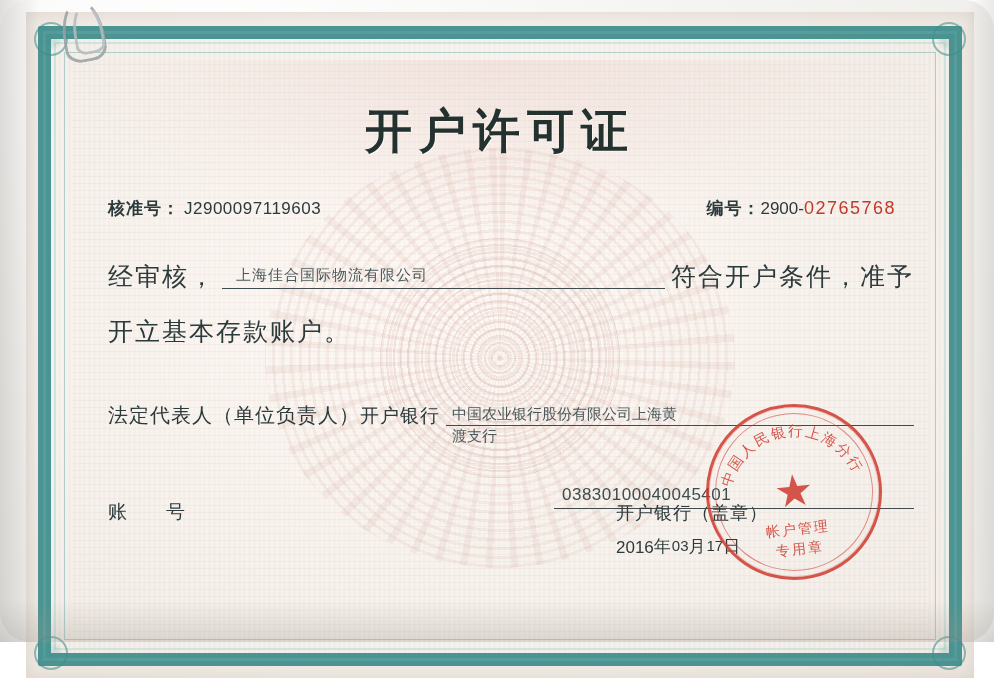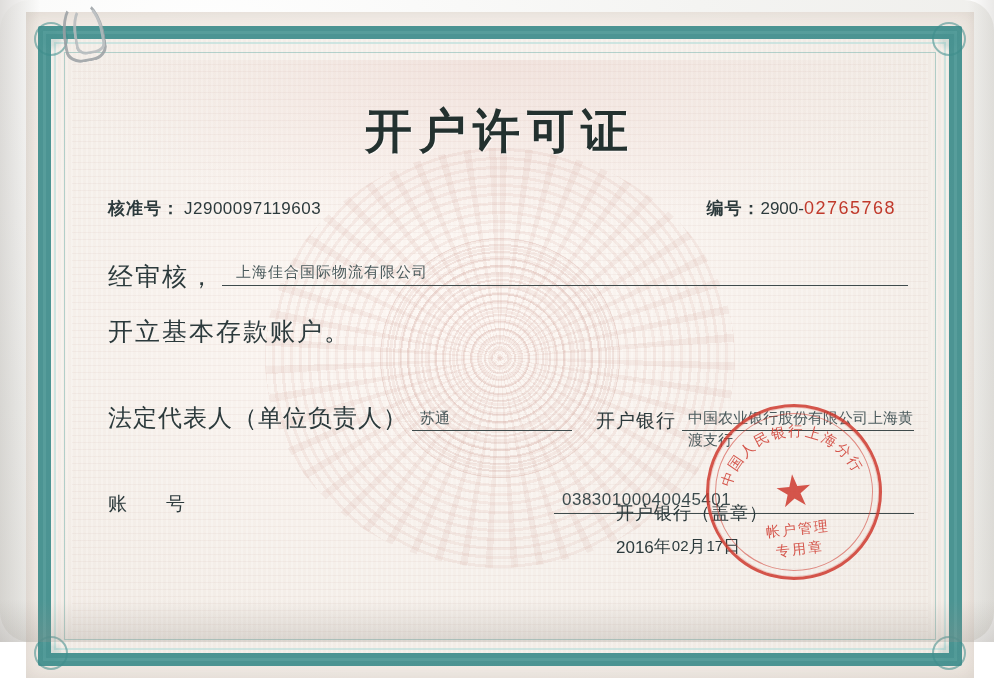--- a/index.html
+++ b/index.html
@@ -143,21 +143,21 @@
   .serial { white-space:nowrap; }
   .serial .lbl { font-weight:bold; letter-spacing:1px; }
   .serial .pre { font-family:"Liberation Sans", sans-serif; }
   .serial .red {
     color:#c0392b; font-family:"Liberation Sans", sans-serif;
     letter-spacing:1.5px; font-size:18px;
   }
 
   .para1 {
     margin-top:40px; padding-left:22px;
-    display:flex; align-items:flex-start;
+    display:flex; align-items:flex-end;
     font-size:25px; letter-spacing:2px;
   }
   .para1 .lead { white-space:nowrap; }
   .blank-fill {
     position:relative;
     flex:1;
     border-bottom:1.6px solid #3f4b4c;
     margin:0 6px 4px 6px;
     height:26px;
   }
@@ -173,49 +173,49 @@
   .para2 {
     margin-top:22px; padding-left:22px;
     font-size:25px; letter-spacing:2px;
   }
 
   
   .row-rep {
     margin-top:54px; padding-left:22px;
     display:flex; align-items:flex-end;
   }
-  .rep-label { font-size:24px; letter-spacing:1px; white-space:nowrap; }
+  .rep-label { font-size:20px; letter-spacing:1px; white-space:nowrap; }
   .rep-line {
     position:relative; width:160px; height:24px;
     border-bottom:1.6px solid #3f4b4c; margin:0 24px 3px 4px;
   }
   .rep-line .handwrite {
     position:absolute; left:8px; bottom:2px; font-size:15px;
     font-family:"DejaVu Sans", sans-serif; color:#4a5a5c;
   }
   .bank-label { font-size:19px; letter-spacing:1px; white-space:nowrap; }
   .bank-line {
     position:relative; flex:1; height:24px;
     border-bottom:1.6px solid #3f4b4c; margin:0 0 3px 6px;
   }
   .bank-line .handwrite {
     position:absolute; left:6px; bottom:3px; font-size:15px; line-height:17px;
-    font-family:Liberation Serif, serif; color:#4a5a5c; white-space:nowrap;
+    font-family:Liberation Sans, sans-serif; color:#4a5a5c; white-space:nowrap;
   }
   .bank-line .handwrite.l2 { bottom:-19px; left:6px; }
 
   
   .row-acct {
     margin-top:56px; padding-left:22px;
     display:flex; align-items:flex-end;justify-content:space-between;
   }
   .acct-label { font-size:19px; letter-spacing:10px; white-space:nowrap; }
   .acct-line {
     position:relative; width:360px; height:24px;
-    border-bottom:1.6px solid #3f4b4c; margin:0 0 3px 4px;
+    border-bottom:1.6px solid #3f4b4c; margin:0 0 16px 4px;
   }
   .acct-line .handwrite {
     position:absolute; left:8px; bottom:3px;
     font-size:17px; letter-spacing:.5px;
     font-family:"Liberation Sans", sans-serif; color:#3d4c4e;
   }
 
   
   .issuer {
     position:absolute; right:146px; bottom:62px;
@@ -331,49 +331,47 @@
         <div class="serial">
           <span class="lbl">编号：</span><span class="pre">2900-</span><span class="red">02765768</span>
         </div>
       </div>
 
       <div class="para1">
         <span class="lead">经审核，</span>
         <span class="blank-fill">
           <span class="handwrite">上海佳合国际物流有限公司</span>
         </span>
+        <span class="tail">符合开户条件，准予</span>
       </div>
 
       <div class="para2">开立基本存款账户。</div>
 
       <div class="row-rep">
         <span class="rep-label">法定代表人（单位负责人）</span>
-        <span class="rep-line">
-          <span class="handwrite">苏通</span>
-        </span>
         <span class="bank-label">开户银行</span>
         <span class="bank-line">
           <span class="handwrite">中国农业银行股份有限公司上海黄</span>
           <span class="handwrite l2">渡支行</span>
         </span>
       </div>
 
       <div class="row-acct">
         <span class="acct-label">账　号</span>
         <span class="acct-line">
           <span class="handwrite">03830100040045401</span>
         </span>
       </div>
 
       <div class="issuer">
         <div class="iss-label">开户银行（盖章）</div>
         <div class="date-line">
           <span class="y">2016</span>
           <span class="cn">年</span>
-          <span class="mm">02</span>
+          <span class="mm">03</span>
           <span class="cn">月</span>
           <span class="dd">17</span>
           <span class="cn">日</span>
         </div>
       </div>
 
       <div class="seal">
         <svg class="arc" viewBox="0 0 176 176">
           <defs>
             <path id="arcpath" d="M 20,98 A 68,68 0 0 1 156,98"></path>

